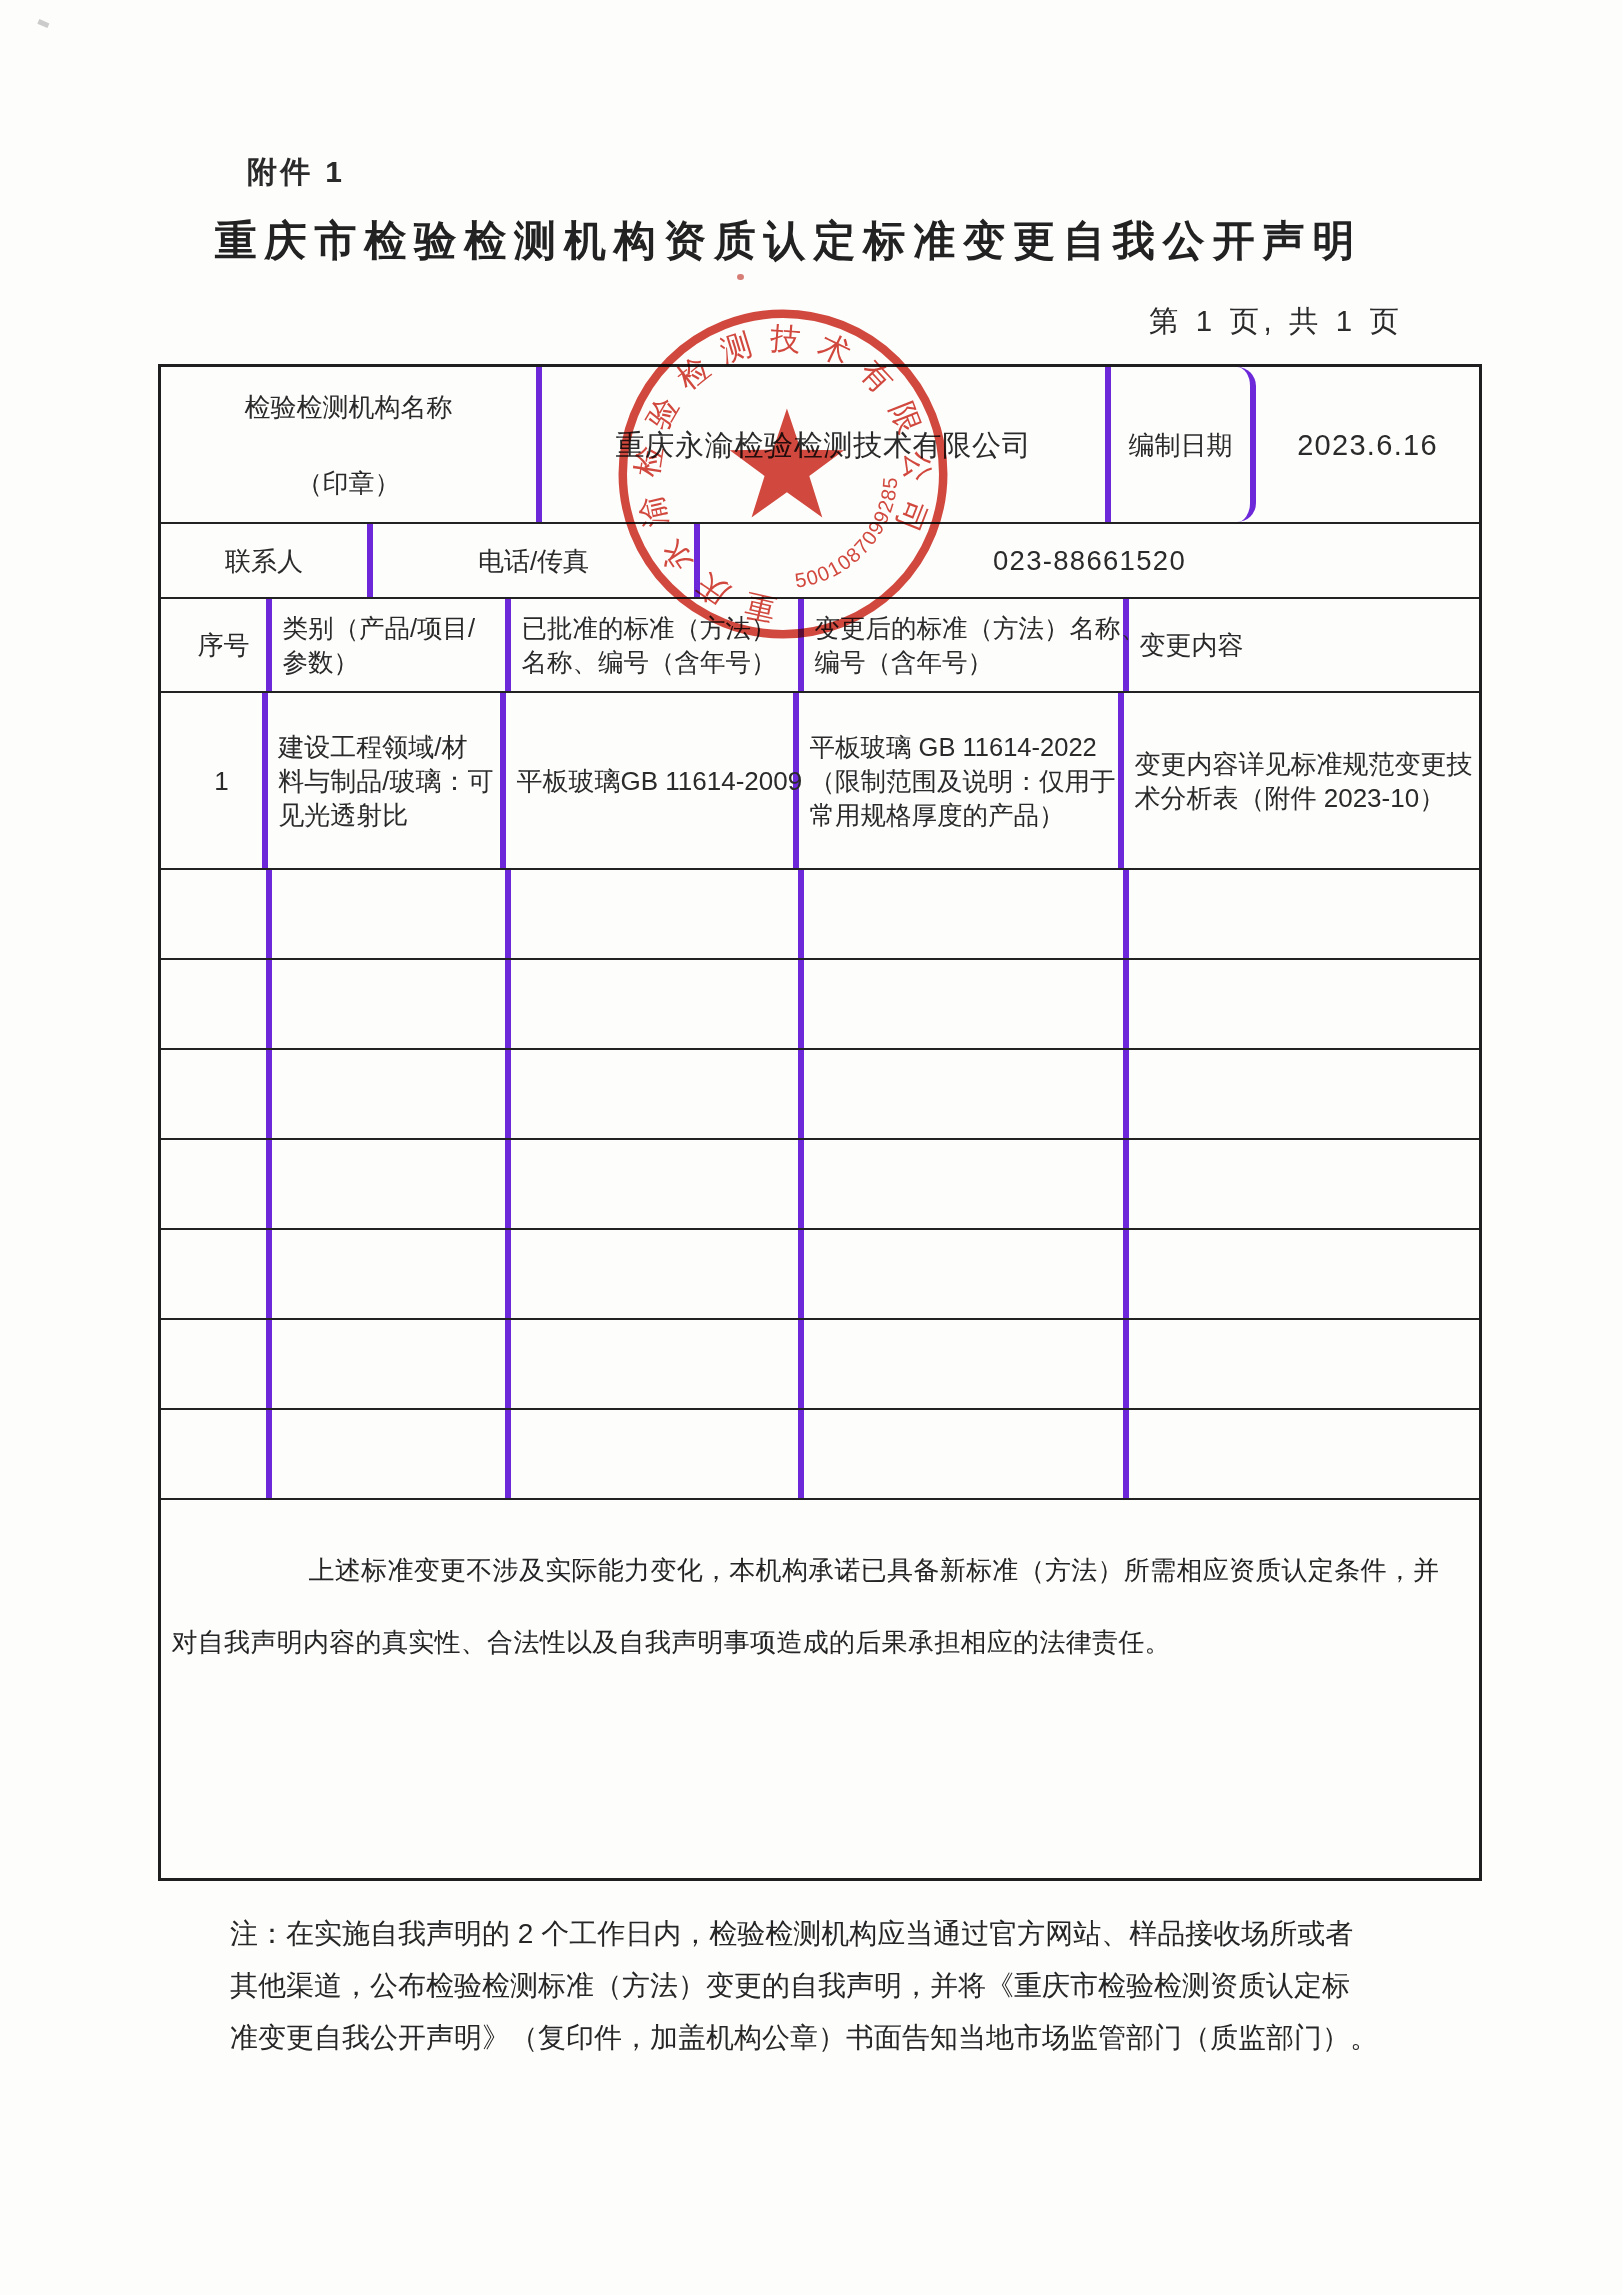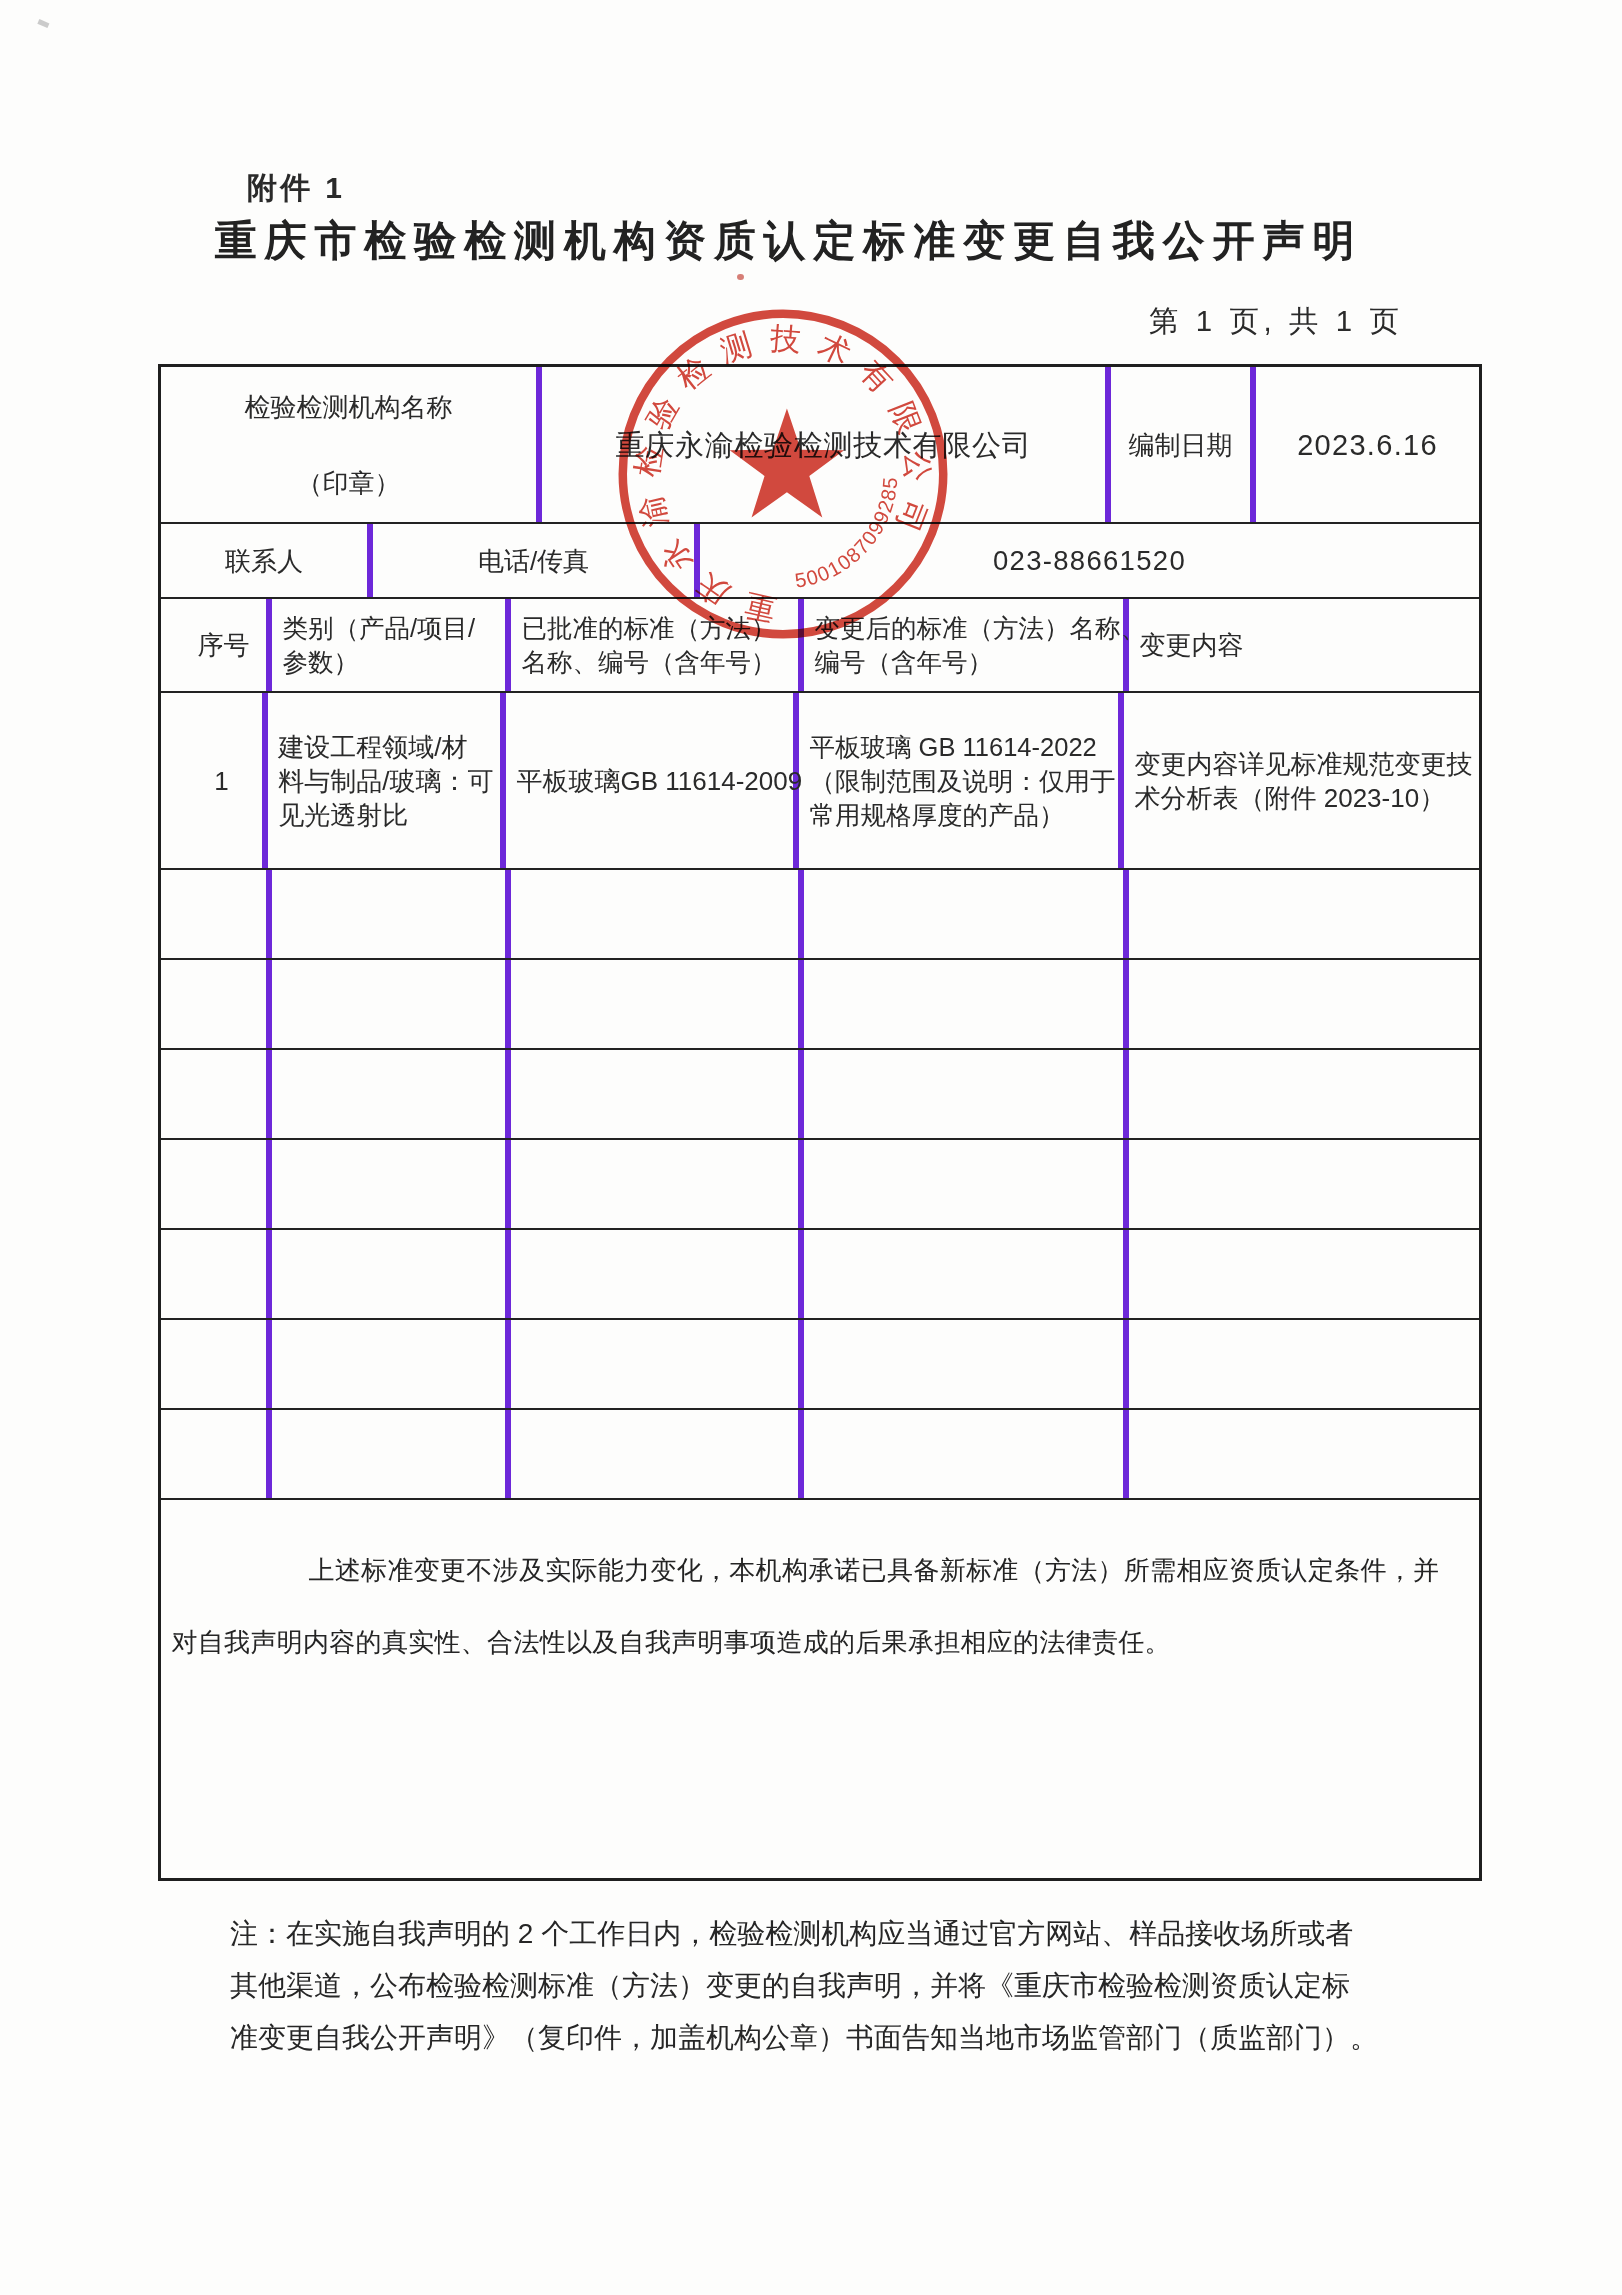--- a/index.html
+++ b/index.html
@@ -1,36 +1,36 @@
 <!DOCTYPE html>
 <html style="font-size:10.5px"><head>
 <meta charset="utf-8">
 <style>
   html,body{margin:0;padding:0;background:#ffffff;}
   .page{position:relative;width:1623px;height:2295px;background:#fdfdfc;overflow:hidden;
         font-family:"Liberation Sans",sans-serif;color:#2a2a2a;}
   .abs{position:absolute;}
 
   
-  .attachment{left:247px;top:152px;font-size:30px;font-weight:bold;letter-spacing:3.3px;margin-top:16px;}
+  .attachment{left:247px;top:152px;font-size:30px;font-weight:bold;letter-spacing:3.3px;}
   .title{left:0;top:213px;width:1577px;text-align:center;font-size:42px;font-weight:bold;letter-spacing:7.9px;color:#222;}
   .pageinfo{left:1149px;top:302px;font-size:29.4px;letter-spacing:4.6px;}
 
   
   .doc-table{left:158px;top:364px;width:1324px;height:1517px;border:3.3px solid #1f1f1f;
              display:flex;flex-direction:column;box-sizing:border-box;background:transparent;}
   .trow{display:flex;border-bottom:2.6px solid #222;box-sizing:border-box;flex:none;}
   .trow.last{border-bottom:none;flex:1;}
   .cell{border-right:6px solid #6d28d9;box-sizing:border-box;display:flex;flex-direction:column;
         justify-content:center;align-items:center;font-size:26px;line-height:34px;}
   .cell.cl{align-items:flex-start;padding-left:10.5px;padding-right:6.5px;}
   .cell:last-child{border-right:none;}
   .r1{height:157px;} .r2{height:75px;} .rh{height:94px;} .rd{height:177px;} .re{height:90px;}
   
-  .a1{width:381px;} .a2{width:569px;} .a3{width:145px;} .a4{flex:1;}
+  .a1{width:381px;} .a2{width:569px;} .a3{width:145px;border-radius:19px;} .a4{flex:1;}
   
   .b1{width:212px;} .b2{width:411px;} .b3{width:327px;} .b4{flex:1;}
   
   .c1{width:91px;margin-left:20px;} .c2{width:239px;} .c3{width:293px;} .c4{width:325px;} .c5{flex:1;}
   .gap{height:42px;}
   .nw{white-space:nowrap;}
   .hsmall{font-size:25.5px;line-height:34px;}
   .company{font-size:29px;letter-spacing:0.7px;}
   .dateval{font-size:29px;letter-spacing:1.3px;}
   .phoneval{font-size:27.5px;letter-spacing:1.3px;}

